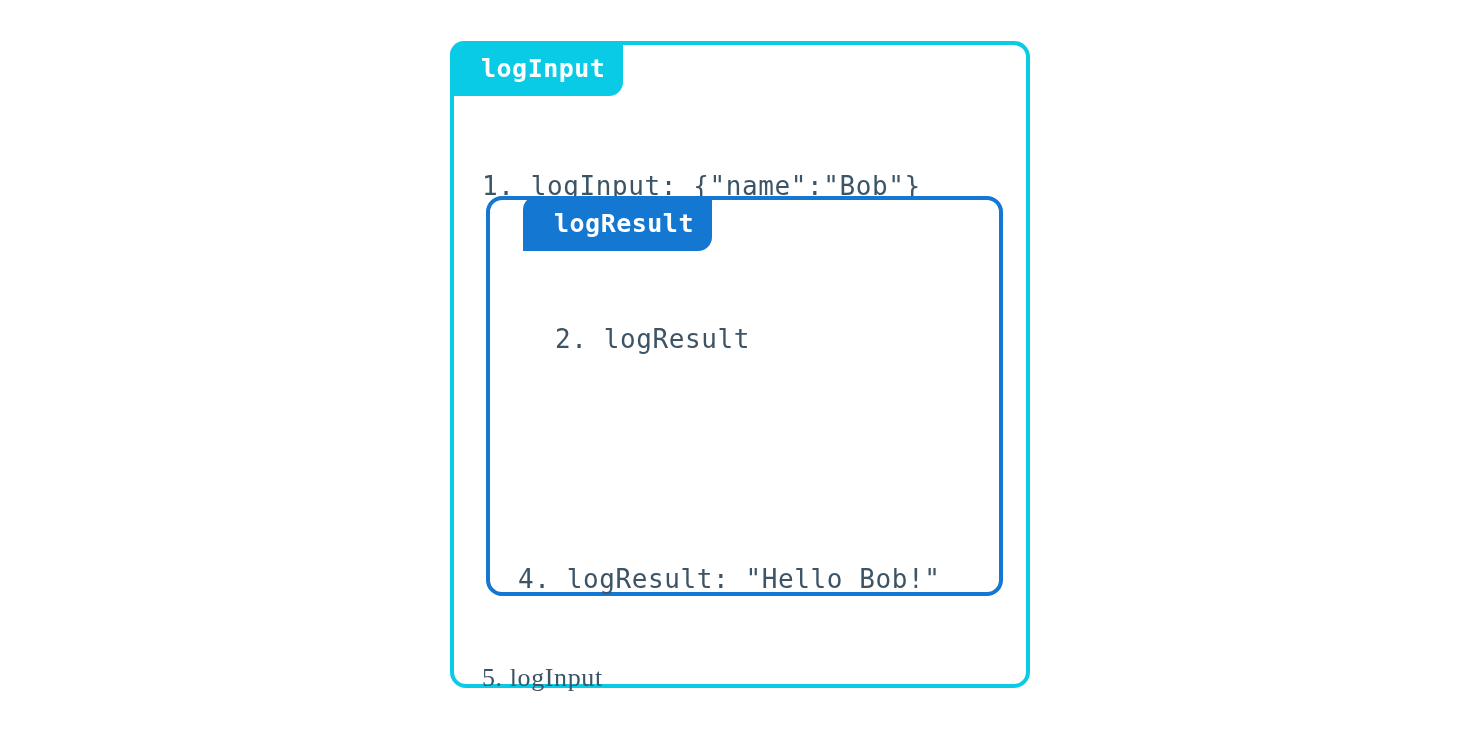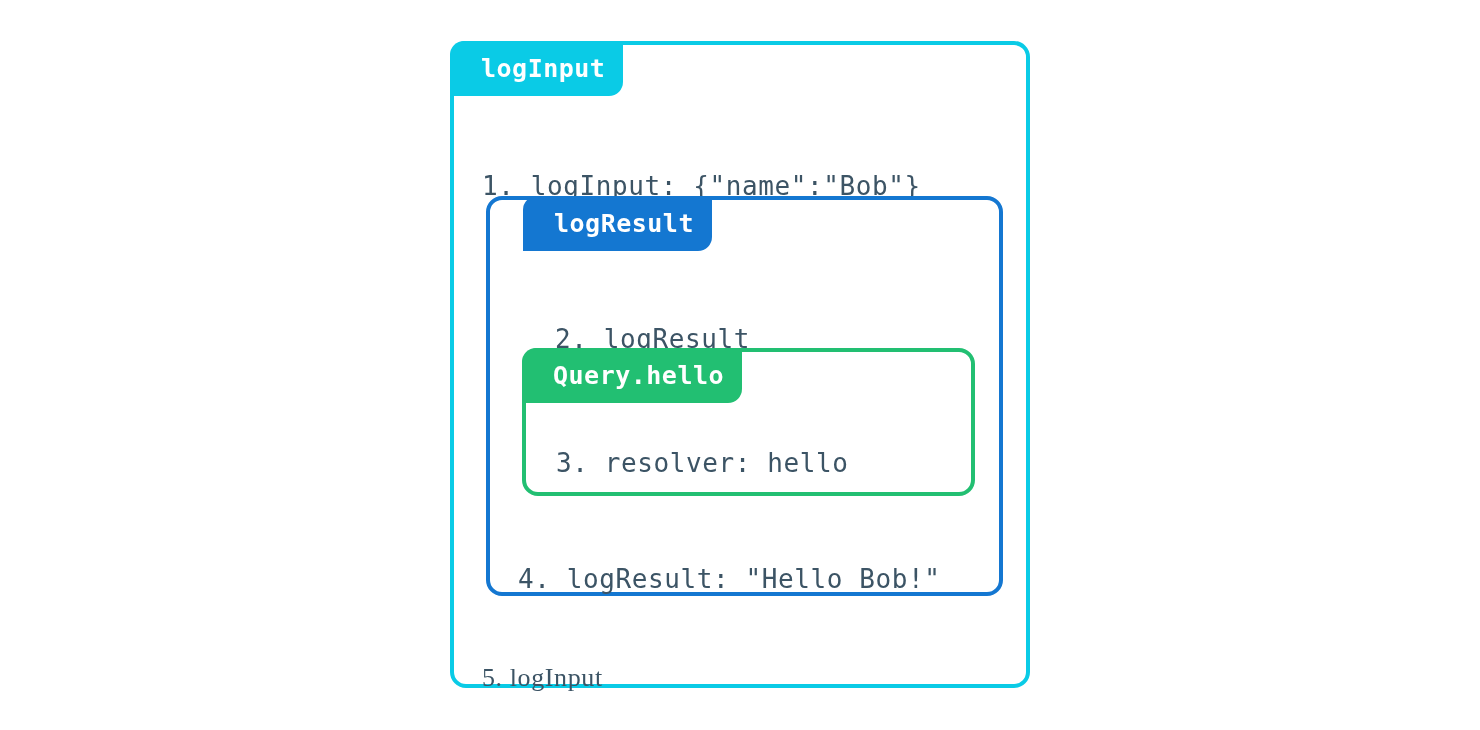--- a/index.html
+++ b/index.html
@@ -122,27 +122,20 @@
     <div class="tab tab-outer">logInput</div>
 
     <div class="line ln-o1">1. logInput: {"name":"Bob"}</div>
 
     <div class="box box-mid">
 
       <div class="tab tab-mid">logResult</div>
 
       <div class="line ln-m2">2. logResult</div>
 
-      <div class="box box-inner">
-
-        <div class="tab tab-inner">Query.hello</div>
-
-        <div class="line ln-i3">3. resolver: hello</div>
-
-      </div>
 
       <div class="line ln-m4">4. logResult: "Hello Bob!"</div>
 
     </div>
 
     <div class="line ln-o5">5. logInput</div>
 
   </div>
 
 </div>

